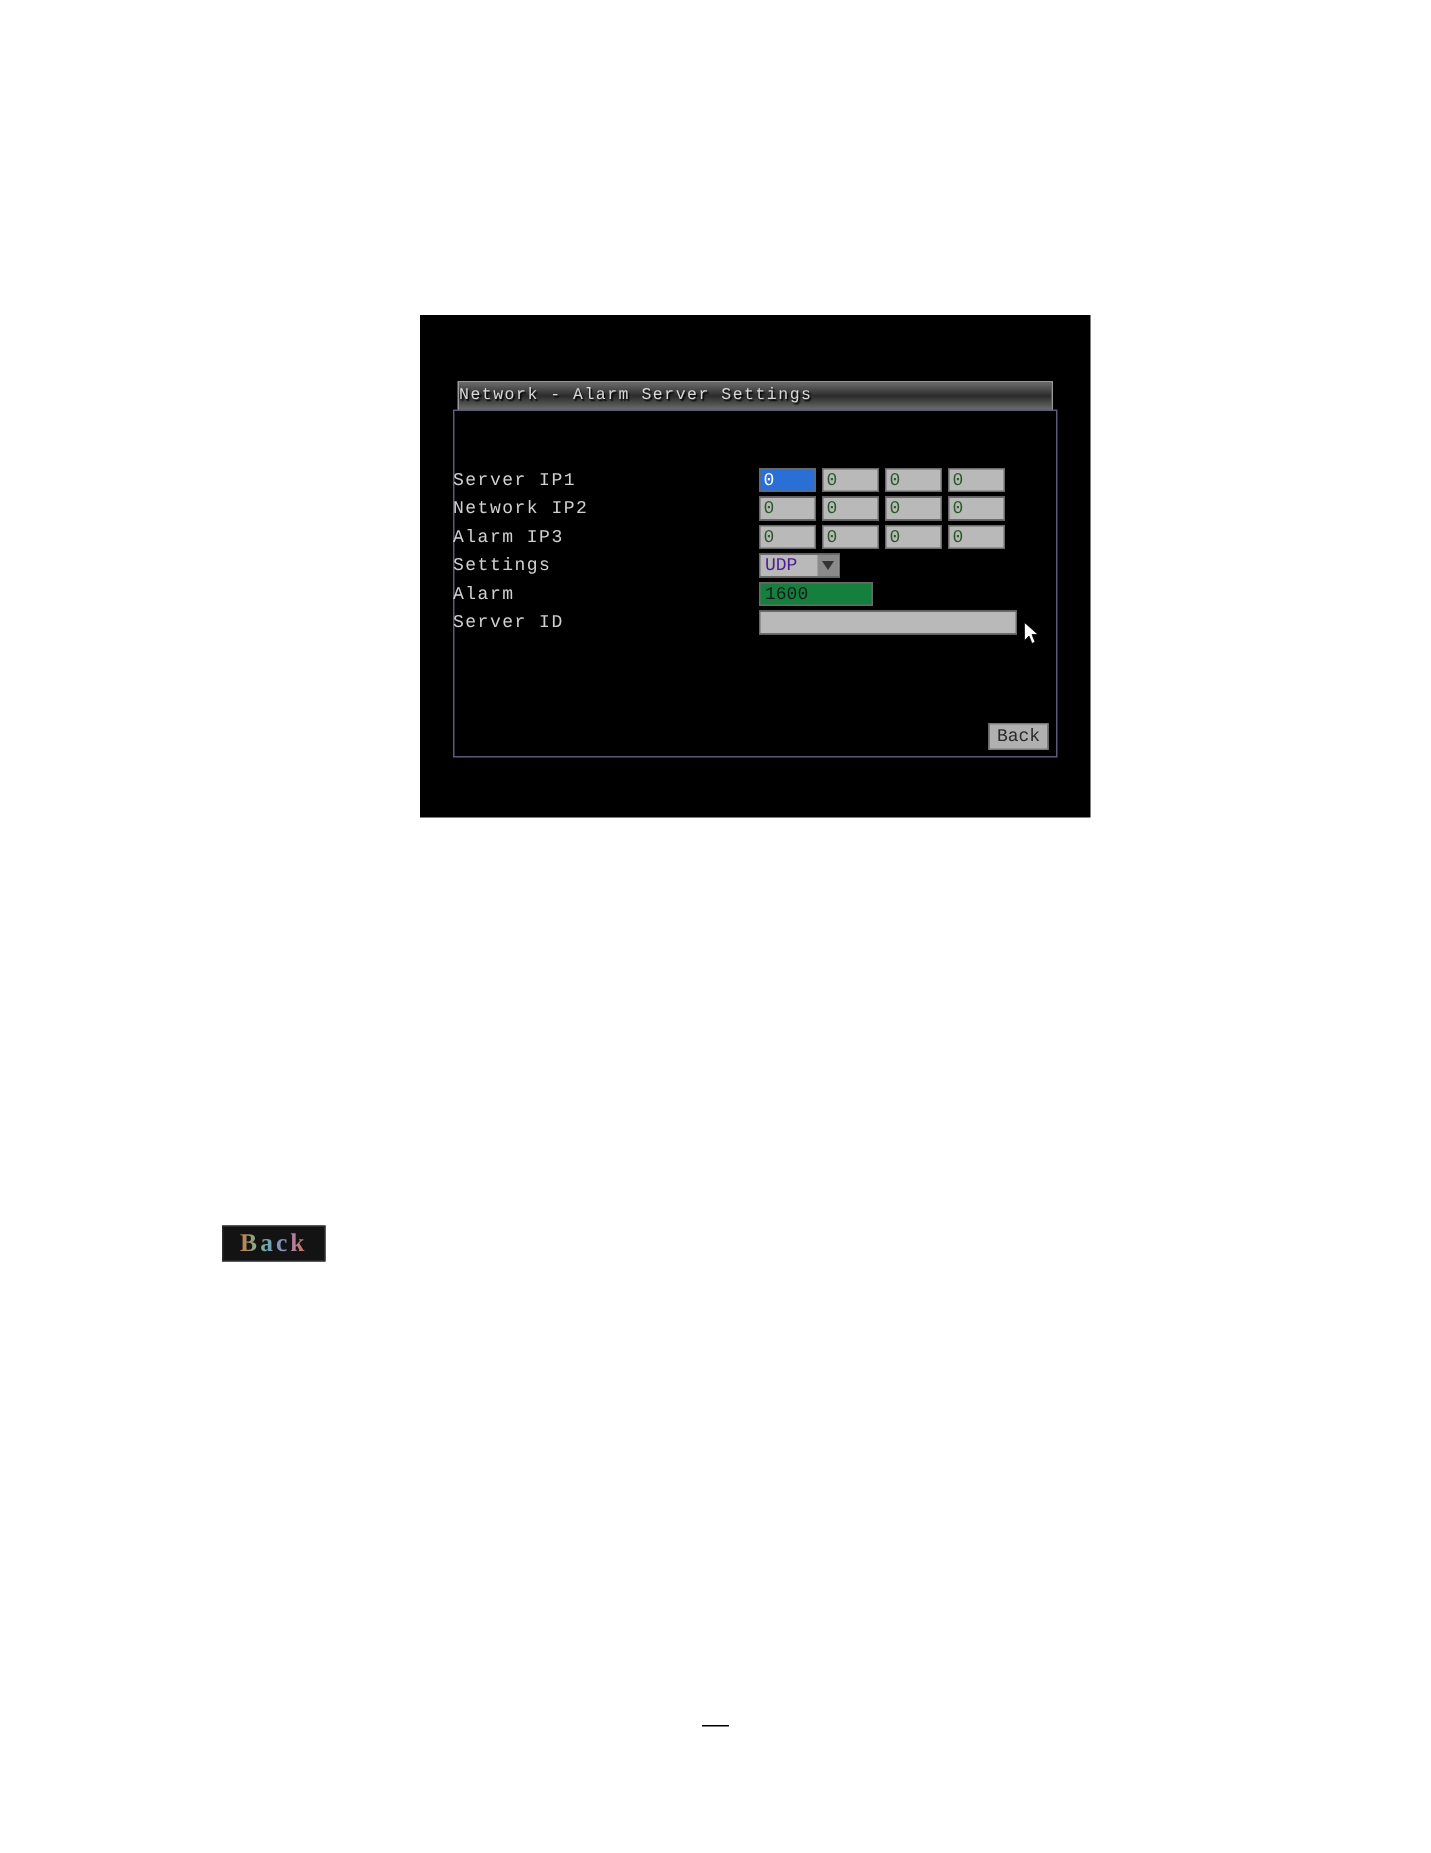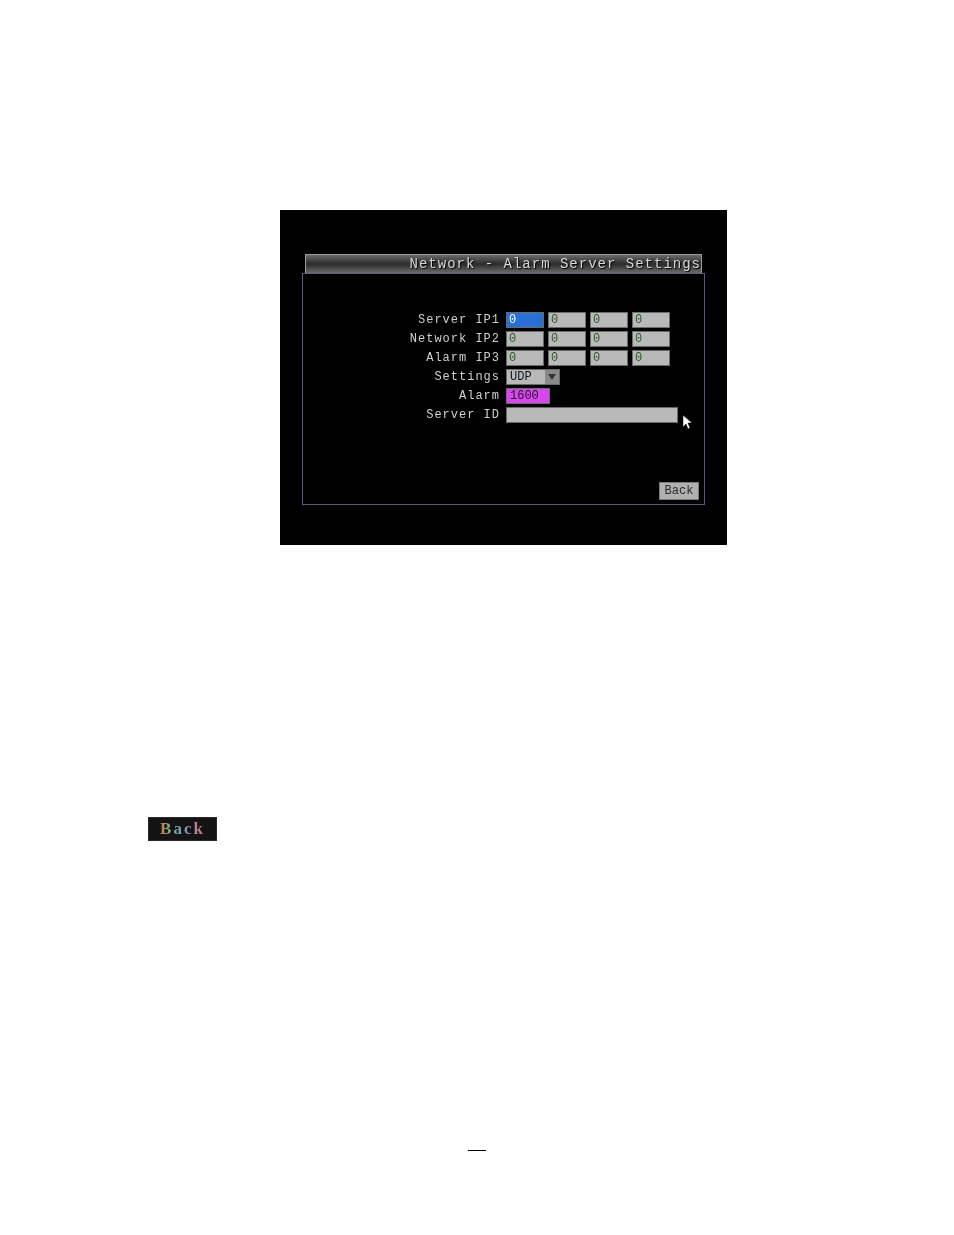--- a/index.html
+++ b/index.html
@@ -30,23 +30,23 @@
 
   .title-bar {
     position: absolute;
     left: 25px;
     top: 44px;
     width: 397px;
     height: 20px;
     background: linear-gradient(to bottom, #6b6b6b 0%, #2b2b2b 50%, #6b6b6b 100%);
     border: 1px solid #9a9a9a;
     box-sizing: border-box;
-    text-align: right;
+    text-align: left;
     color: #d8d8d8;
-    font-size: 14px;
+    font-size: 11px;
     line-height: 18px;
     letter-spacing: 1px;
     text-shadow: 1px 1px 1px #000;
   }
 
   .panel {
     position: absolute;
     left: 22px;
     top: 63px;
     width: 403px;
@@ -66,21 +66,21 @@
 
   .row {
     display: flex;
     align-items: center;
     height: 19px;
     margin-bottom: 0px;
   }
 
   .label {
     width: 198px;
-    text-align: right;
+    text-align: left;
     padding-right: 6px;
     color: #d0d0d0;
     letter-spacing: 1px;
     font-size: 12px;
   }
 
   .ip-group {
     display: flex;
     gap: 4px;
   }
@@ -113,36 +113,36 @@
     height: 16px;
     border: 1px solid #6a6a6a;
     background: #b9b9b9;
     box-sizing: border-box;
   }
   .proto-text {
     width: 32px;
     font-size: 12px;
     font-family: "Courier New", monospace;
     padding: 0 3px;
-    color: #0f172a;
+    color: #4c1d95;
     line-height: 14px;
   }
   .proto-arrow {
     width: 14px;
     background: #8a8a8a;
     display: flex;
     align-items: center;
     justify-content: center;
   }
   .proto-arrow svg { display:block; }
 
   .port-input {
-    width: 44px;
-    height: 16px;
-    background: #d946ef;
+    width: 76px;
+    height: 16px;
+    background: #15803d;
     border: 1px solid #6a6a6a;
     box-sizing: border-box;
     font-family: "Courier New", monospace;
     font-size: 12px;
     padding: 0 3px;
     color: #1a1a1a;
     line-height: 14px;
   }
 
   .netid-input {

